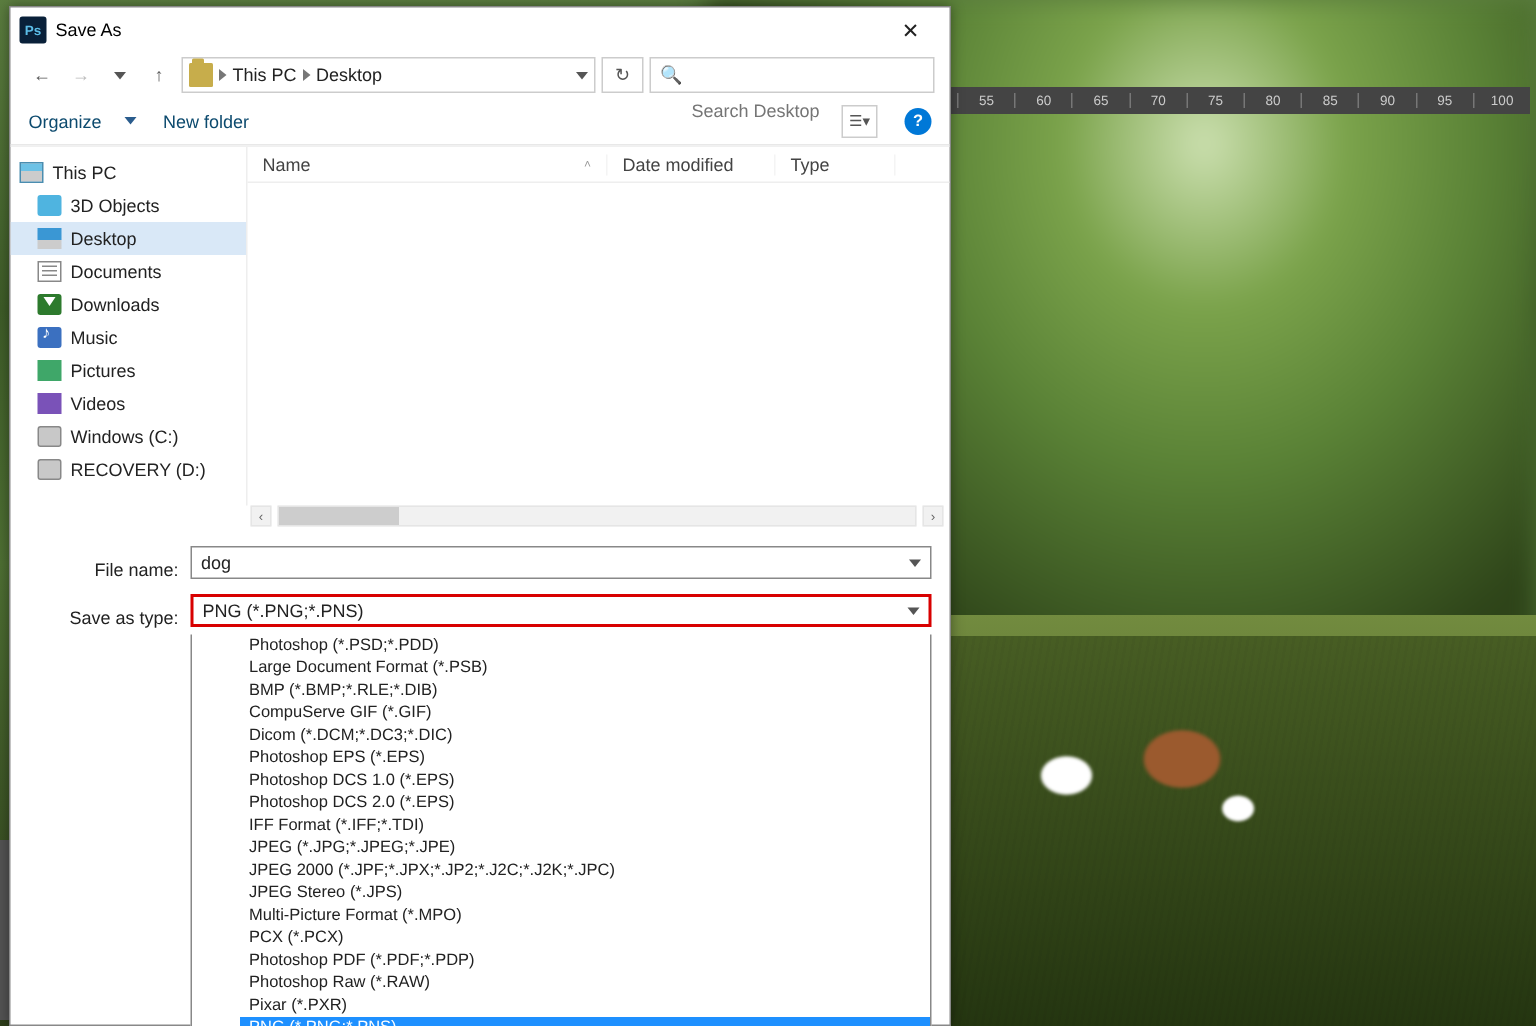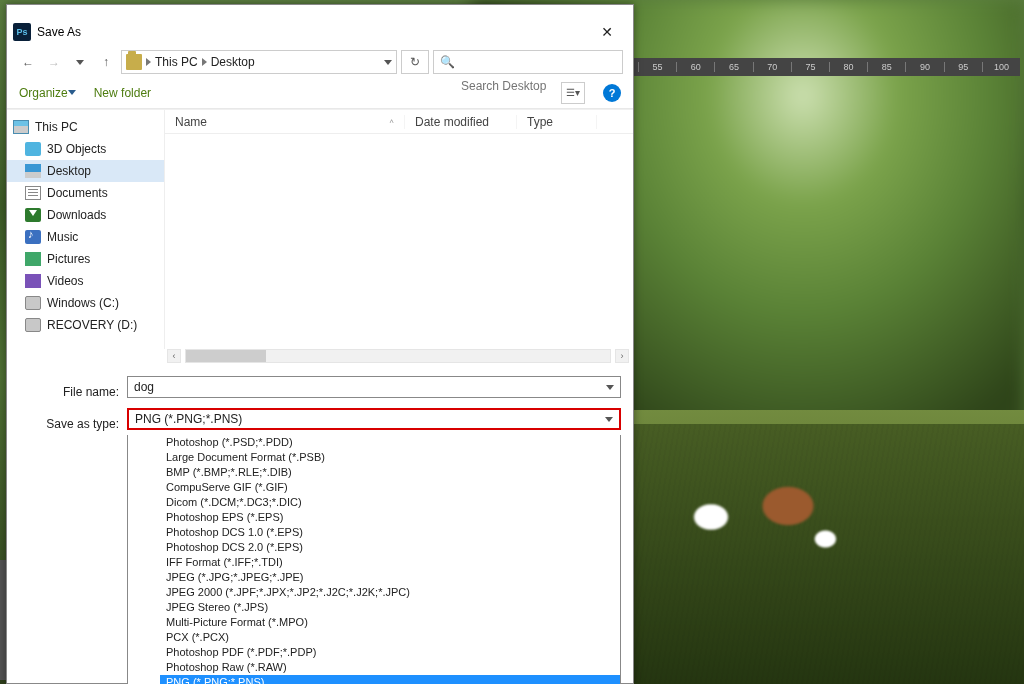--- a/index.html
+++ b/index.html
@@ -18,37 +18,37 @@
   .left-dock { position:absolute; left:0; top:560px; width:36px; height:120px; background:#535353; display:flex; flex-direction:column; align-items:center; gap:6px; padding-top:6px;}
   .swatch { width:22px; height:22px; position:relative; }
   .swatch .fg{ position:absolute;left:0;top:0;width:14px;height:14px;background:#000;border:1px solid #888;}
   .swatch .bg{ position:absolute;right:0;bottom:0;width:14px;height:14px;background:#fff;border:1px solid #888;}
   .dock-btn { width:20px; height:20px; background:#6a6a6a; border:1px solid #2a2a2a;}
   .statusbar { position:absolute; left:36px; bottom:4px; height:20px; color:#ddd; font-size:11px; display:flex; align-items:center; padding:0 10px; gap:6px;}
   .arrow-icon { display:inline-block; width:0;height:0;border-left:4px solid transparent;border-right:4px solid transparent;border-top:6px solid #bbb; vertical-align:middle;}
 
   
   .dialog { position:absolute; left:6px; top:4px; width:628px; height:680px; background:#fff; border:1px solid #888; box-shadow:0 0 8px rgba(0,0,0,.4); font-size:12px; color:#222;}
-  .titlebar { height:30px; display:flex; align-items:center; padding:0 6px;margin-top:12px; }
+  .titlebar { height:30px; display:flex; align-items:center; padding:0 6px; }
   .titlebar .app-icon { width:18px; height:18px; background:#092039; display:flex; align-items:center;justify-content:center; color:#5bbde8; font-size:9px; font-weight:bold; border-radius:2px; margin-right:6px;}
   .titlebar .title { flex:1; font-size:12px; color:#000;}
   .titlebar .close { width:40px; height:28px; display:flex; align-items:center; justify-content:center; font-size:14px;}
   .navrow { height:30px; display:flex; align-items:center; gap:4px; padding:0 10px;}
   .navbtn { width:22px; height:22px; display:flex; align-items:center; justify-content:center; color:#555; border-radius:2px;}
   .navbtn.disabled { color:#bbb; }
   .breadcrumb { display:flex; align-items:center; border:1px solid #ccc; height:24px; flex:1; padding:0 4px; gap:4px;}
   .bc-ico { width:16px;height:16px; background:#c7ad4b; border-radius:1px; position:relative;}
   .bc-ico::before{content:"";position:absolute;left:2px;top:-3px;width:8px;height:4px;background:#c7ad4b;border-radius:1px;}
   .bc-sep { color:#777; font-size:10px;}
   .bc-drop { margin-left:auto; color:#555; font-size:10px;}
   .refresh { width:28px; height:24px; border:1px solid #ccc; display:flex;align-items:center;justify-content:center; color:#555;}
   .search { width:190px; height:24px; border:1px solid #ccc; display:flex; align-items:center; padding:0 6px; color:#777; gap:6px;}
   .search input { border:none; outline:none; font-size:12px; flex:1; color:#333;margin-top:48px;}
   .toolbar { height:32px; display:flex; align-items:center; padding:0 12px; gap:18px; border-bottom:1px solid #e8e8e8;}
-  .toolbar .lbl { color:#4d7c0f; font-size:12px; display:flex; align-items:center; gap:0;}
+  .toolbar .lbl { color:#0c4a6e; font-size:12px; display:flex; align-items:center; gap:15px;}
   .toolbar .spacer { flex:1;}
   .viewbtn { width:24px; height:22px; border:1px solid #ccc; display:flex; align-items:center; justify-content:center; color:#555; font-size:10px;}
   .help { width:18px;height:18px;border-radius:50%; background:#0078d7; color:#fff; display:flex;align-items:center;justify-content:center; font-size:11px; font-weight:bold;}
 
   .body { display:flex; height:240px; border-top:1px solid #f0f0f0;}
   .tree { width:158px; border-right:1px solid #eee; padding:6px 0; overflow:hidden;}
   .tree-item { height:22px; display:flex; align-items:center; gap:6px; padding:0 6px 0 18px; font-size:12px; color:#222;}
   .tree-item.sel { background:#d9e8f7; }
   .tree-item.top { padding-left:6px;}
   .ticon { width:16px; height:14px; display:inline-block; position:relative;}
@@ -246,16 +246,17 @@
       <div class="item">Photoshop DCS 1.0 (*.EPS)</div>
       <div class="item">Photoshop DCS 2.0 (*.EPS)</div>
       <div class="item">IFF Format (*.IFF;*.TDI)</div>
       <div class="item">JPEG (*.JPG;*.JPEG;*.JPE)</div>
       <div class="item">JPEG 2000 (*.JPF;*.JPX;*.JP2;*.J2C;*.J2K;*.JPC)</div>
       <div class="item">JPEG Stereo (*.JPS)</div>
       <div class="item">Multi-Picture Format (*.MPO)</div>
       <div class="item">PCX (*.PCX)</div>
       <div class="item">Photoshop PDF (*.PDF;*.PDP)</div>
       <div class="item">Photoshop Raw (*.RAW)</div>
+      <div class="item">Pixar (*.PXR)</div>
       <div class="item sel">PNG (*.PNG;*.PNS)</div>
     </div>
 
 </div>
 
 </body></html>

